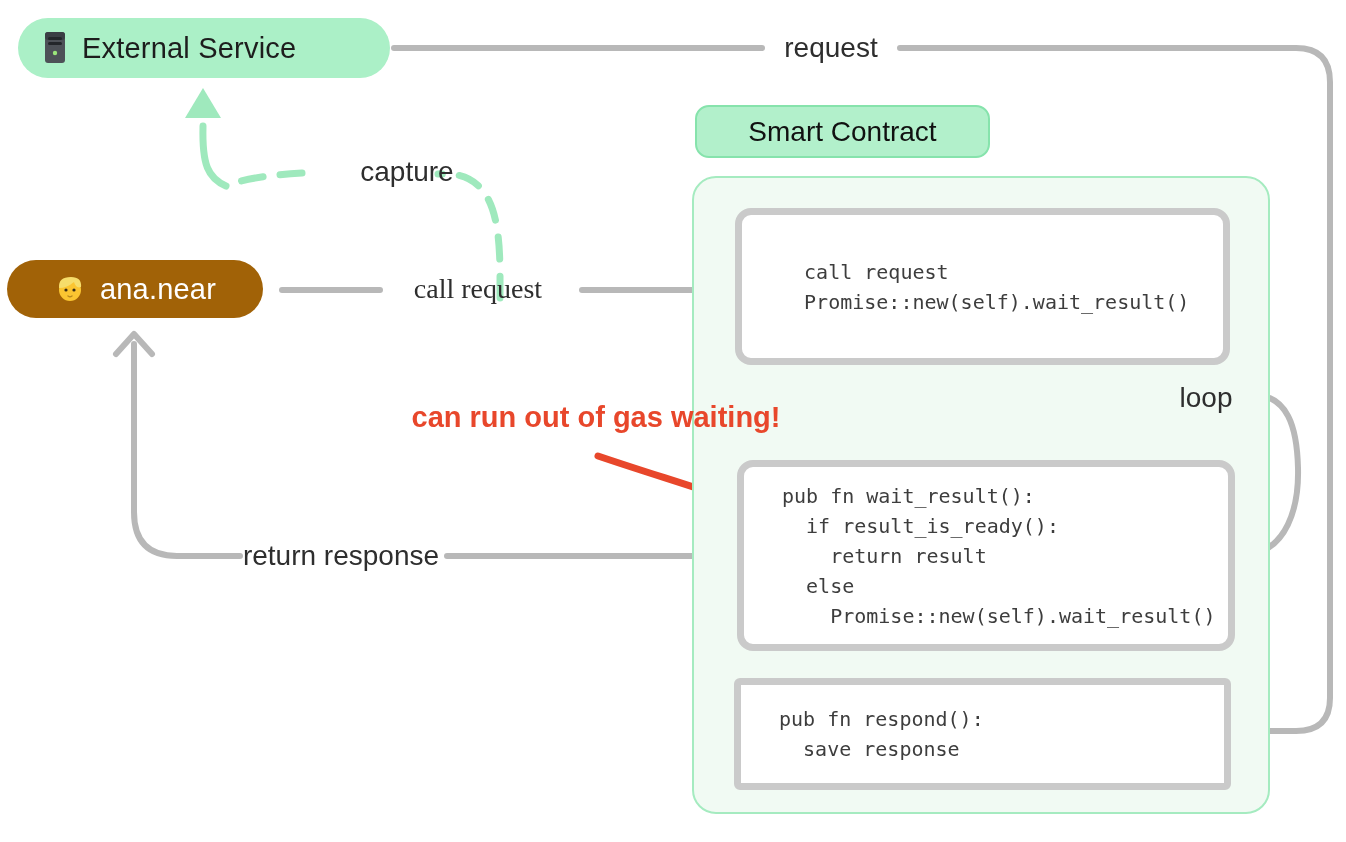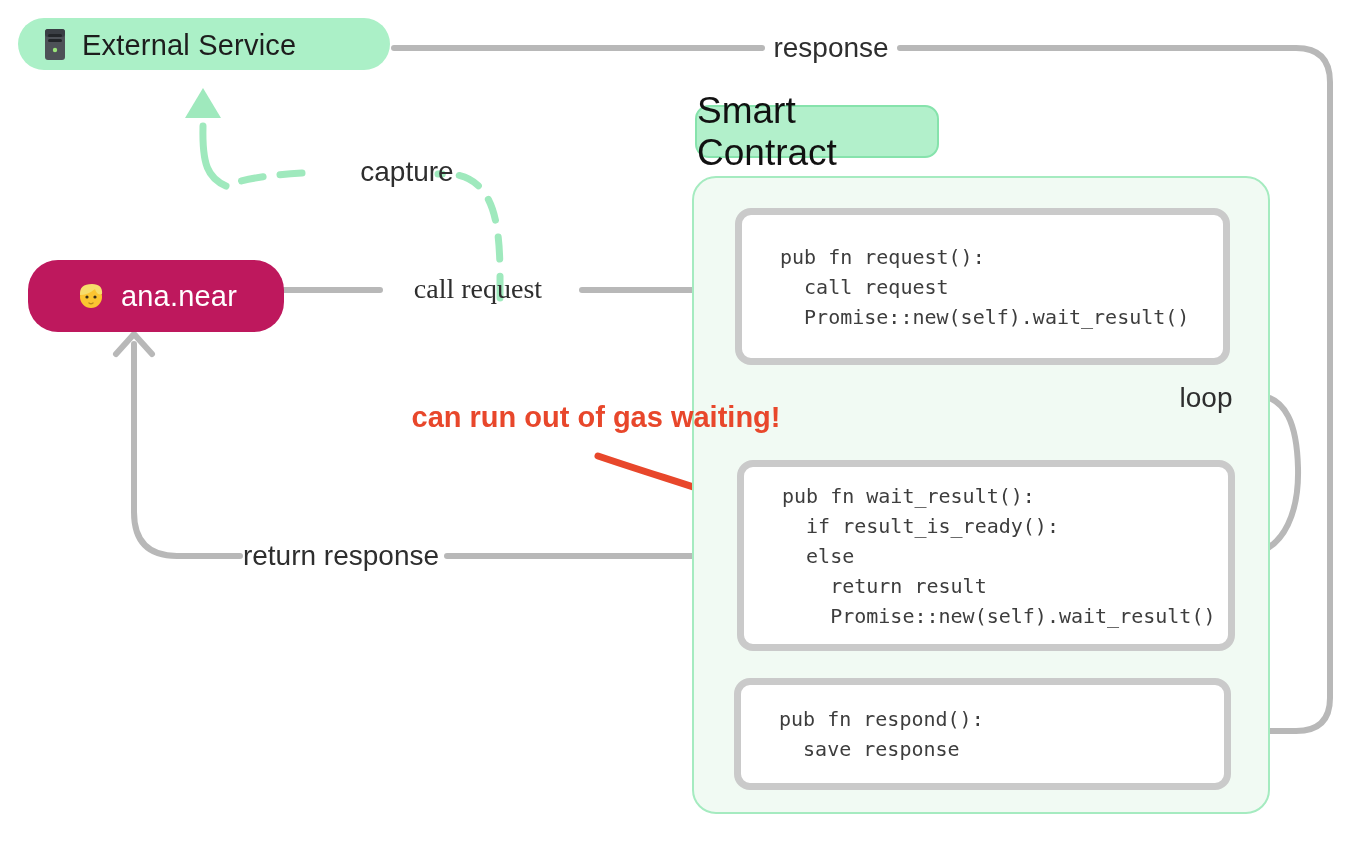--- a/index.html
+++ b/index.html
@@ -11,35 +11,35 @@
     overflow:hidden;
   }
   svg.wires{position:absolute;left:0;top:0;width:1346px;height:842px;}
 
   
   .pill{
     position:absolute;display:flex;align-items:center;gap:14px;
     border-radius:30px;box-sizing:border-box;
   }
   .pill-green{
-    left:18px;top:18px;width:372px;height:52px;
-    background:#abf0c7;padding:8px 24px;align-items:flex-end;
+    left:18px;top:18px;width:372px;height:60px;
+    background:#abf0c7;padding:8px 24px;
   }
   .pill-green .lbl{font-size:29px;color:#1d1d1d;letter-spacing:.2px;}
   .pill-black{
-    left:28px;top:260px;width:256px;height:72px;
-    background:#be185d;padding:0 24px;justify-content:center;
+    left:7px;top:260px;width:256px;height:58px;
+    background:#a16207;padding:0 24px;justify-content:center;
   }
   .pill-black .lbl{font-size:29px;color:#ffffff;letter-spacing:.2px;}
 
   .badge{
-    position:absolute;left:695px;top:105px;width:244px;height:53px;
+    position:absolute;left:695px;top:105px;width:295px;height:53px;
     background:#b2f0cb;border:2px solid #86e3ac;border-radius:14px;
     display:flex;align-items:center;justify-content:center;
-    font-size:37px;font-weight:500;color:#111;box-sizing:border-box;
+    font-size:28px;font-weight:500;color:#111;box-sizing:border-box;
   }
 
   
   .sc-container{
     position:absolute;left:692px;top:176px;width:578px;height:638px;
     background:#f1faf3;border:2px solid #a5ebc0;border-radius:24px;
     box-sizing:border-box;
   }
 
   
@@ -49,21 +49,21 @@
     box-sizing:border-box;
     display:flex;flex-direction:column;justify-content:center;
     padding-left:38px;
   }
   .code-box .code-line{
     font-family:"DejaVu Sans Mono","Liberation Mono",monospace;
     font-size:20px;line-height:30px;color:#3d3d3d;white-space:pre;
   }
   #box-request{left:735px;top:208px;width:495px;height:157px;}
   #box-wait{left:737px;top:460px;width:498px;height:191px;}
-  #box-respond{left:734px;top:678px;width:497px;height:112px;}
+  #box-respond{left:734px;top:678px;width:497px;height:112px;border-radius:6px;}
 
   
   .edge-label{
     position:absolute;transform:translate(-50%,-50%);
     font-size:28px;color:#2e2e2e;white-space:nowrap;
   }
   .warning-label{
     position:absolute;transform:translate(-50%,-50%);
     font-size:29px;font-weight:700;color:#e8472b;white-space:nowrap;
   }
@@ -112,30 +112,29 @@
 
     <g stroke="#e8472b" stroke-width="7" stroke-linecap="round" stroke-linejoin="round">
       <path d="M 598 456 C 645 472 692 486 726 498"></path>
       <path d="M 714 475 L 736 500 L 705 510"></path>
     </g>
   </svg>
 
   <div class="sc-container"></div>
 
   <div class="code-box" id="box-request">
-    <div class="code-line">pub fn request():</div>
     <div class="code-line">  call request</div>
     <div class="code-line">  Promise::new(self).wait_result()</div>
   </div>
 
   <div class="code-box" id="box-wait">
     <div class="code-line">pub fn wait_result():</div>
     <div class="code-line">  if result_is_ready():</div>
+    <div class="code-line">    return result</div>
     <div class="code-line">  else</div>
-    <div class="code-line">    return result</div>
     <div class="code-line">    Promise::new(self).wait_result()</div>
   </div>
 
   <div class="code-box" id="box-respond">
     <div class="code-line">pub fn respond():</div>
     <div class="code-line">  save response</div>
   </div>
 
   <div class="pill pill-green">
     <span class="icon">
@@ -158,21 +157,21 @@
         <circle cx="16" cy="17" r="11" fill="#fbc531"></circle>
         <path d="M 5 15 Q 4 4 17 4 Q 28 4 27 14 Q 22 16 20 9 Q 13 15 5 15 Z" fill="#f6dd6b"></path>
         <circle cx="12" cy="17" r="1.6" fill="#3a2e17"></circle>
         <circle cx="20" cy="17" r="1.6" fill="#3a2e17"></circle>
         <path d="M 14 23 Q 16 24.5 18 23" stroke="#b98a1f" stroke-width="1.4" fill="none" stroke-linecap="round"></path>
       </svg>
     </span>
     <span class="lbl">ana.near</span>
   </div>
 
-  <div class="edge-label" style="left:831px;top:48px;">response</div>
+  <div class="edge-label" style="left:831px;top:48px;">request</div>
   <div class="edge-label" style="left:370px;top:172px;margin-left:37px;">capture</div>
   <div class="edge-label" style="left:478px;top:289px;font-family:Liberation Serif, serif;">call request</div>
   <div class="edge-label" style="left:341px;top:556px;">return response</div>
   <div class="edge-label" style="left:1206px;top:398px;">loop</div>
 
   <div class="warning-label" style="left:596px;top:417px;">can run out of gas waiting!</div>
 
 </div>
 
 </body></html>

